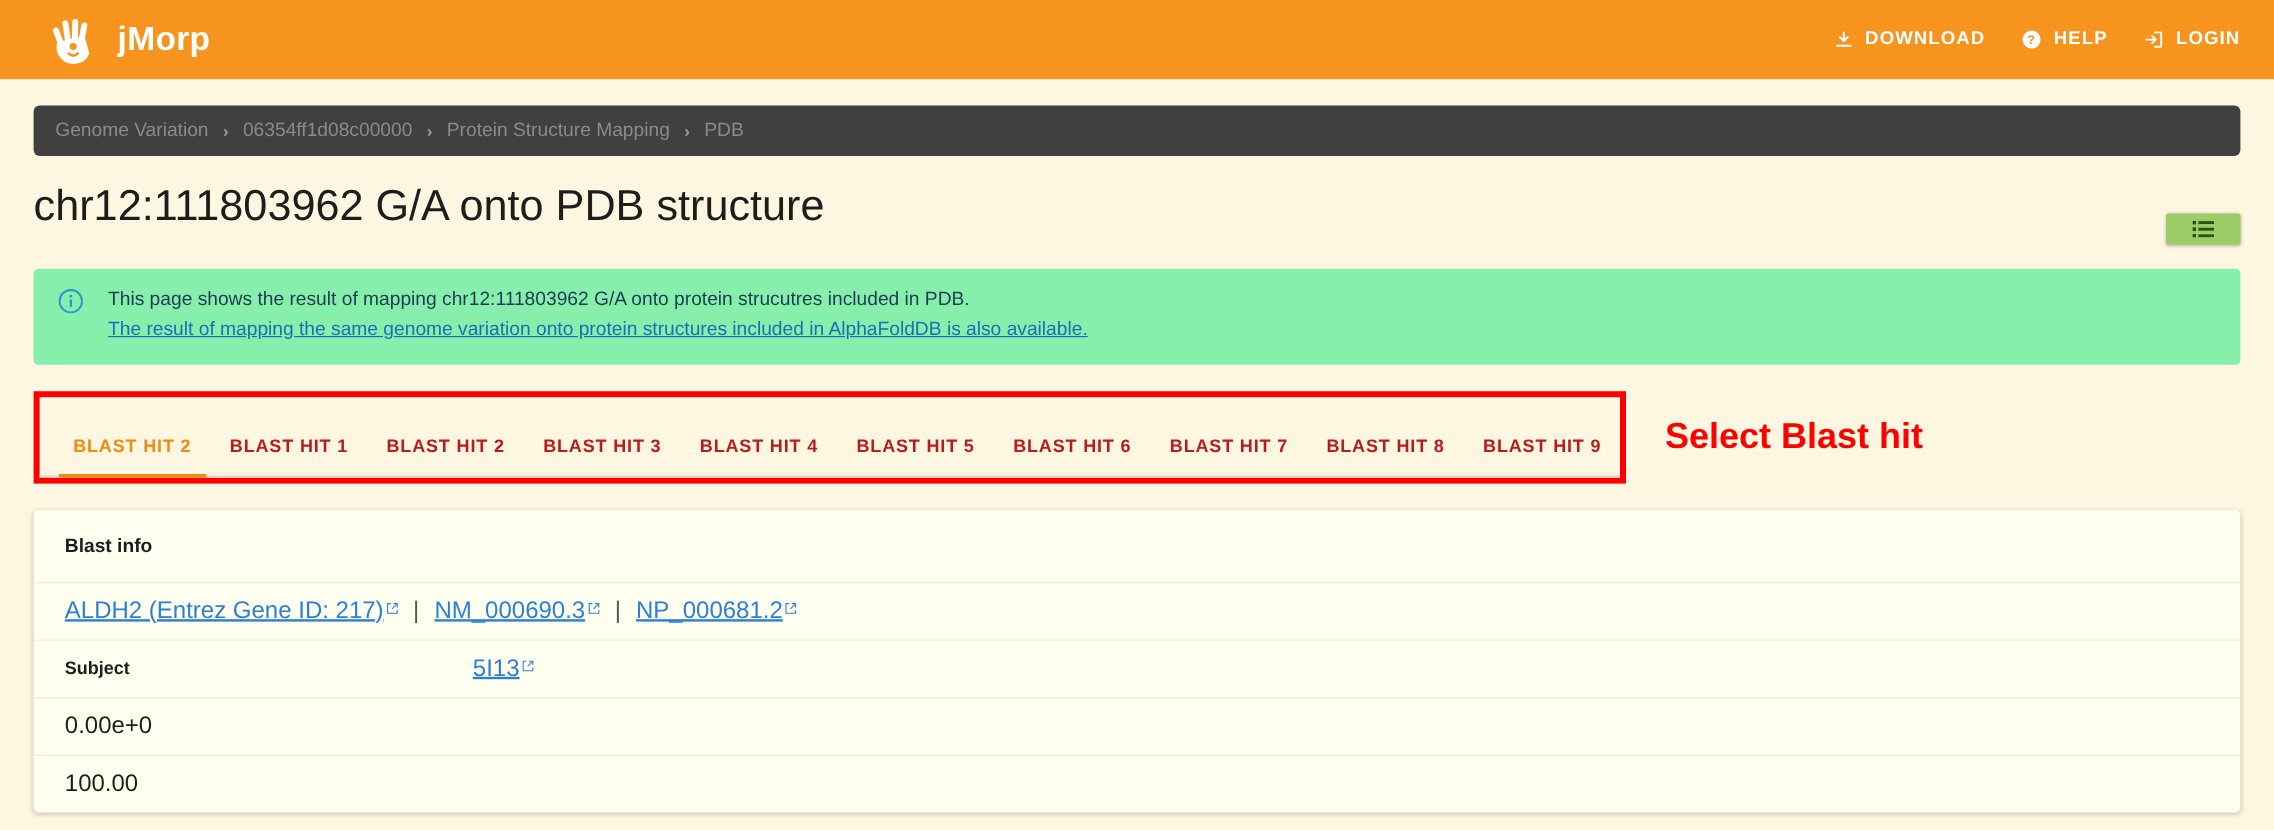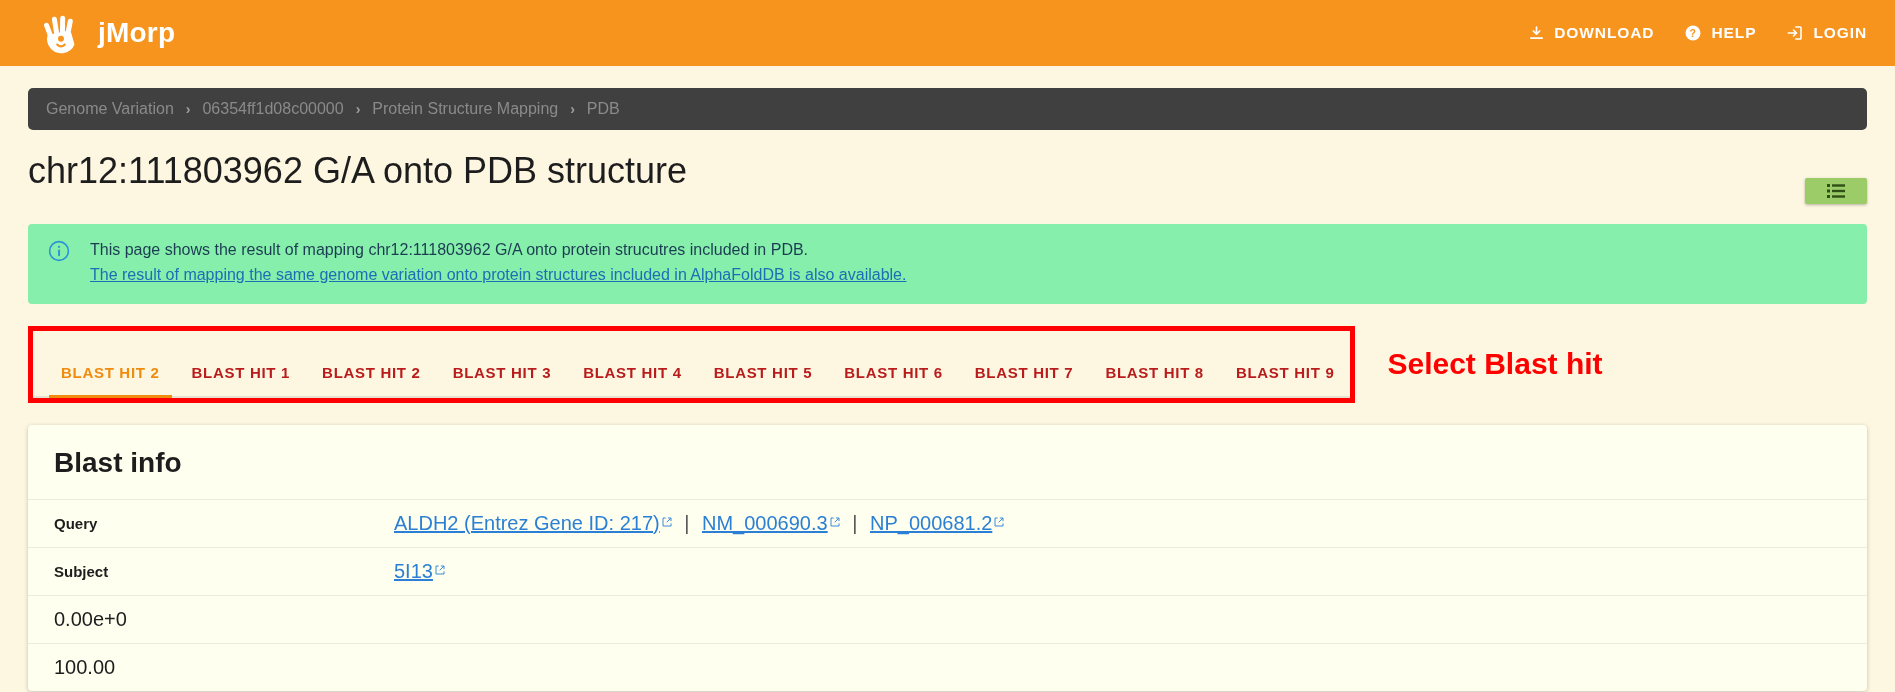--- a/index.html
+++ b/index.html
@@ -156,21 +156,21 @@
 
   
   .card {
     margin: 22px 28px 0 28px;
     background: #fffff0;
     border-radius: 4px;
     box-shadow: 0 1px 4px rgba(0,0,0,.22);
     overflow: hidden;
   }
   .card-title {
-    font-size: 28px;
+    font-size: 16px;
     font-weight: bold;
     color: #1d1d1d;
     padding: 22px 26px 20px 26px;
   }
   .row {
     display: flex;
     align-items: center;
     border-top: 1px solid #ececdd;
     height: 48px;
     padding: 0 26px;
@@ -295,21 +295,20 @@
       <div class="tab">BLAST HIT 9</div>
     </div>
   </div>
   <div class="annotation">Select Blast hit</div>
 </div>
 
 <div class="card">
   <div class="card-title">Blast info</div>
 
   <div class="row">
-    <div class="row-label">Query</div>
     <div class="row-value">
       <span class="ext-link">
         <span>ALDH2 (Entrez Gene ID: 217)</span>
         <svg class="ext-ic" width="10" height="10" viewBox="0 0 12 12">
           <path d="M4.4 1.2H1.2v9.6h9.6V7.6" fill="none" stroke="#2b7fd4" stroke-width="1.1"></path>
           <path d="M7 1.2h3.8V5" fill="none" stroke="#2b7fd4" stroke-width="1.1"></path>
           <path d="M10.6 1.4L5.6 6.4" fill="none" stroke="#2b7fd4" stroke-width="1.1"></path>
         </svg>
       </span>
       <span class="sep-pipe">|</span>

